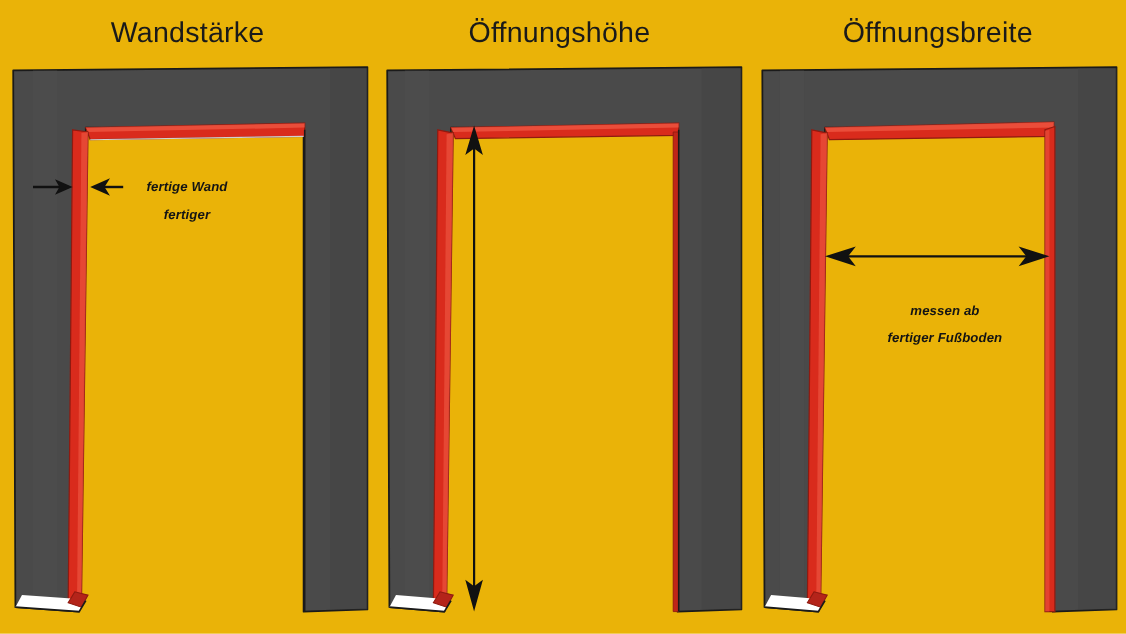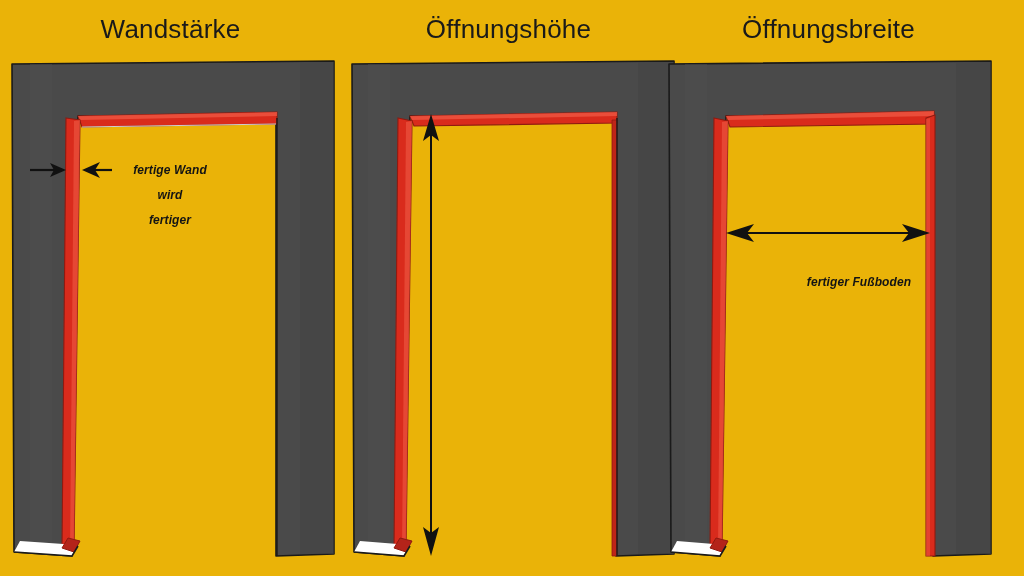--- a/index.html
+++ b/index.html
@@ -21,21 +21,21 @@
     background: #eab308;
   }
   .panel {
     position: absolute;
     top: 0;
     width: 341px;
     height: 576px;
   }
   #panel-1 { left: 0px; }
   #panel-2 { left: 338px; }
-  #panel-3 { left: 658px; }
+  #panel-3 { left: 682px; }
 
   .panel-title {
     position: absolute;
     top: 14px;
     left: 0;
     width: 341px;
     text-align: center;
     font-size: 26px;
     font-weight: 400;
     color: #1a1a1a;
@@ -116,21 +116,20 @@
         <line x1="30" y1="170" x2="62" y2="170" stroke="#111111" stroke-width="2.2"></line>
         <path d="M 66,170 L 50,163 L 54,170 L 50,177 Z" fill="#111111"></path>
 
         <line x1="112" y1="170" x2="86" y2="170" stroke="#111111" stroke-width="2.2"></line>
         <path d="M 82,170 L 100,162 L 95,170 L 100,178 Z" fill="#111111"></path>
       </g>
     </svg>
 
     <div class="caption" id="caption-1">
       <div>fertige Wand</div>
-      <div>wird</div>
       <div>fertiger</div>
     </div>
   </div>
 
   <div class="panel" id="panel-2">
     <div class="panel-title">Öffnungshöhe</div>
 
     <svg class="svg-layer" width="341" height="576" viewBox="0 0 341 576">
       <g>
         <path d="M 14,64 L 336,61 L 336,554 L 278,556 L 278,119 L 72,116 L 66,556 L 16,552 Z" fill="#4a4a4a" stroke="#1a1a1a" stroke-width="1.6" stroke-linejoin="round"></path>
@@ -161,20 +160,21 @@
       </g>
 
       <g>
         <line x1="93" y1="124" x2="93" y2="540" stroke="#111111" stroke-width="2"></line>
         <path d="M 93,114 L 85,141 L 93,135 L 101,141 Z" fill="#111111"></path>
         <path d="M 93,556 L 85,527 L 93,533 L 101,527 Z" fill="#111111"></path>
       </g>
     </svg>
 
     <div class="caption" id="caption-2">
+      <div>messen ab</div>
       <div>fertiger Fußboden</div>
     </div>
   </div>
 
   <div class="panel" id="panel-3">
     <div class="panel-title">Öffnungsbreite</div>
 
     <svg class="svg-layer" width="342" height="576" viewBox="0 0 342 576">
       <g>
         <path d="M 11,64 L 333,61 L 333,554 L 275,556 L 275,119 L 68,116 L 62,556 L 13,552 Z" fill="#4a4a4a" stroke="#1a1a1a" stroke-width="1.6" stroke-linejoin="round"></path>

